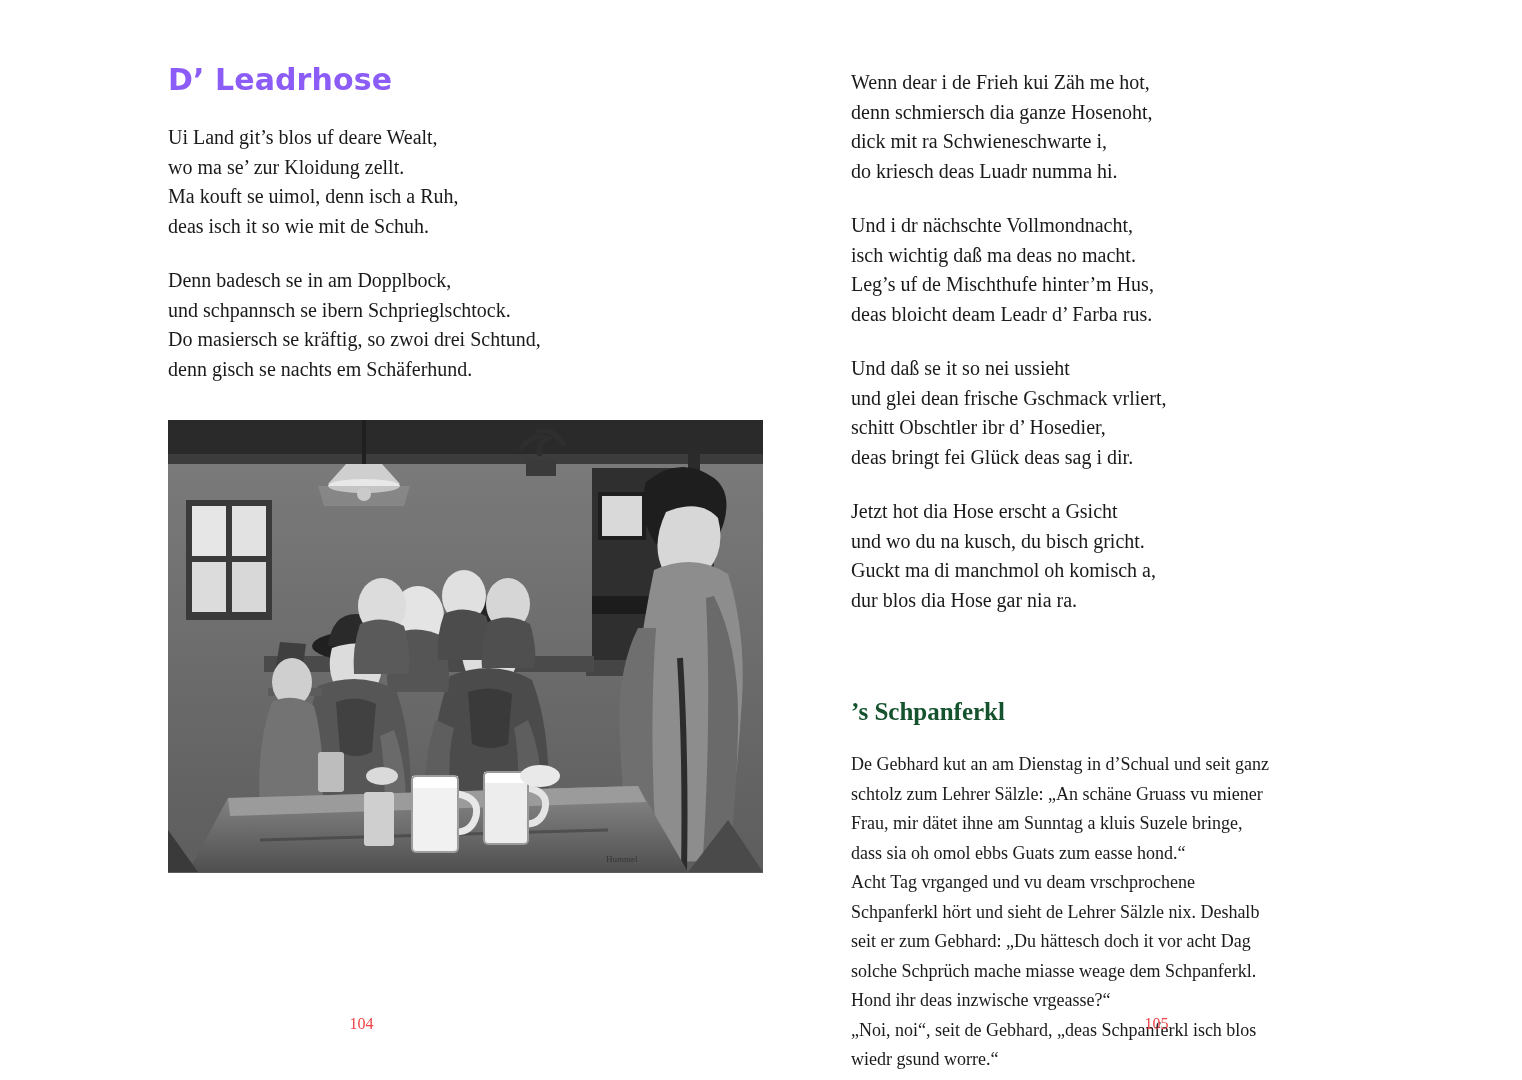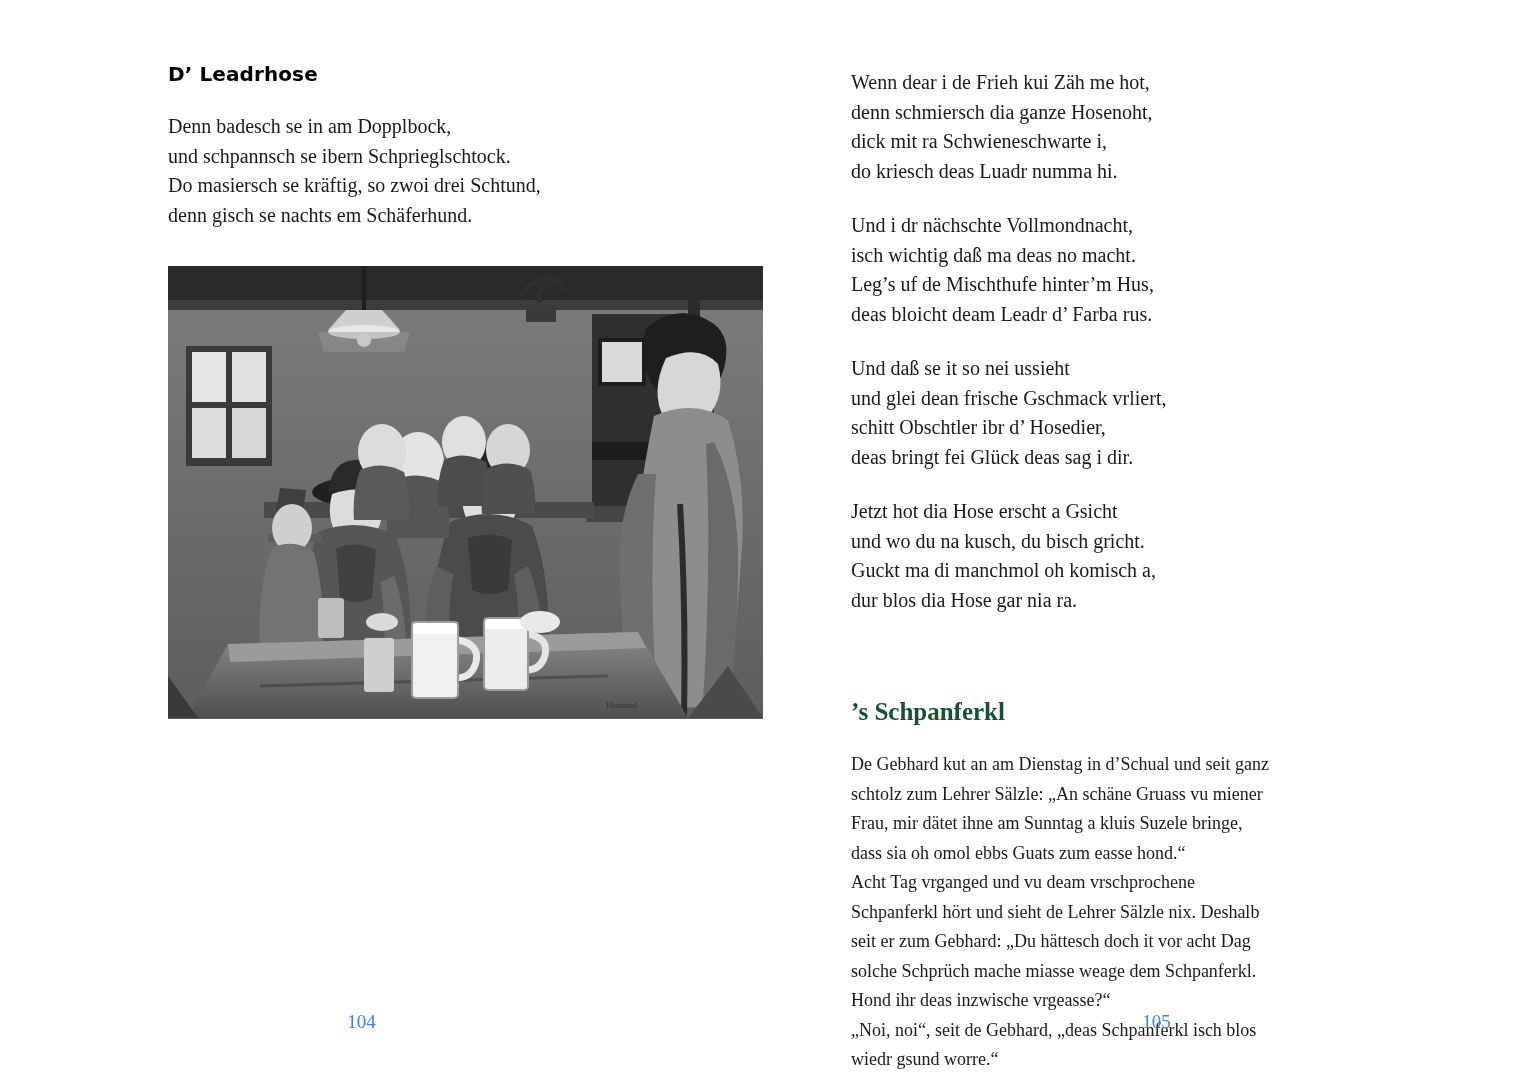--- a/index.html
+++ b/index.html
@@ -28,24 +28,24 @@
   }
   .page-left {
     padding: 62px 95px 0 168px;
   }
   .page-right {
     padding: 62px 120px 0 90px;
   }
   h1.poem-title {
     font-family: "DejaVu Sans", sans-serif;
     font-weight: bold;
-    font-size: 20px;
+    font-size: 30px;
     letter-spacing: 0.1px;
     margin: 0 0 26px 0;
-    color: #000000;
+    color: #8b5cf6;
   }
   h1.story-title {
     font-family: Liberation Serif, serif;
     font-weight: bold;
     font-size: 25px;
     margin: 0 0 24px 0;
     color: #14532d;
   }
   .stanza {
     font-size: 20px;
@@ -56,23 +56,23 @@
   .stanza:last-child { margin-bottom: 0; }
   .prose {
     font-size: 18px;
     line-height: 29.5px;
     margin: 0;
     white-space: pre-line;
   }
   .folio {
     position: absolute;
     bottom: 47px;
-    font-size: 19px;
+    font-size: 16px;
     font-family: "Liberation Serif", serif;
-    color: #3b82f6;
+    color: #ef4444;
   }
   .folio-left { left: 0; width: 761px; text-align: center; text-indent: -38px; }
   .folio-right { left: 0; width: 761px; text-align: center; text-indent: 30px; }
 
   
   .illus-wrap {
     margin-top: 36px;
     width: 595px;
     height: 453px;
     position: relative;
@@ -85,20 +85,24 @@
 </style>
 </head>
 <body>
 
 <div class="spread">
 
   <div class="page page-left">
 
     <h1 class="poem-title">D’ Leadrhose</h1>
 
+    <p class="stanza">Ui Land git’s blos uf deare Wealt,
+wo ma se’ zur Kloidung zellt.
+Ma kouft se uimol, denn isch a Ruh,
+deas isch it so wie mit de Schuh.</p>
     <p class="stanza">Denn badesch se in am Dopplbock,
 und schpannsch se ibern Schprieglschtock.
 Do masiersch se kräftig, so zwoi drei Schtund,
 denn gisch se nachts em Schäferhund.</p>
 
     <div class="illus-wrap">
       <svg width="595" height="453" viewBox="0 0 595 453" xmlns="http://www.w3.org/2000/svg">
         <defs>
           <linearGradient id="wallg" x1="0" y1="0" x2="0" y2="1">
             <stop offset="0%" stop-color="#7d7d7d"></stop>

